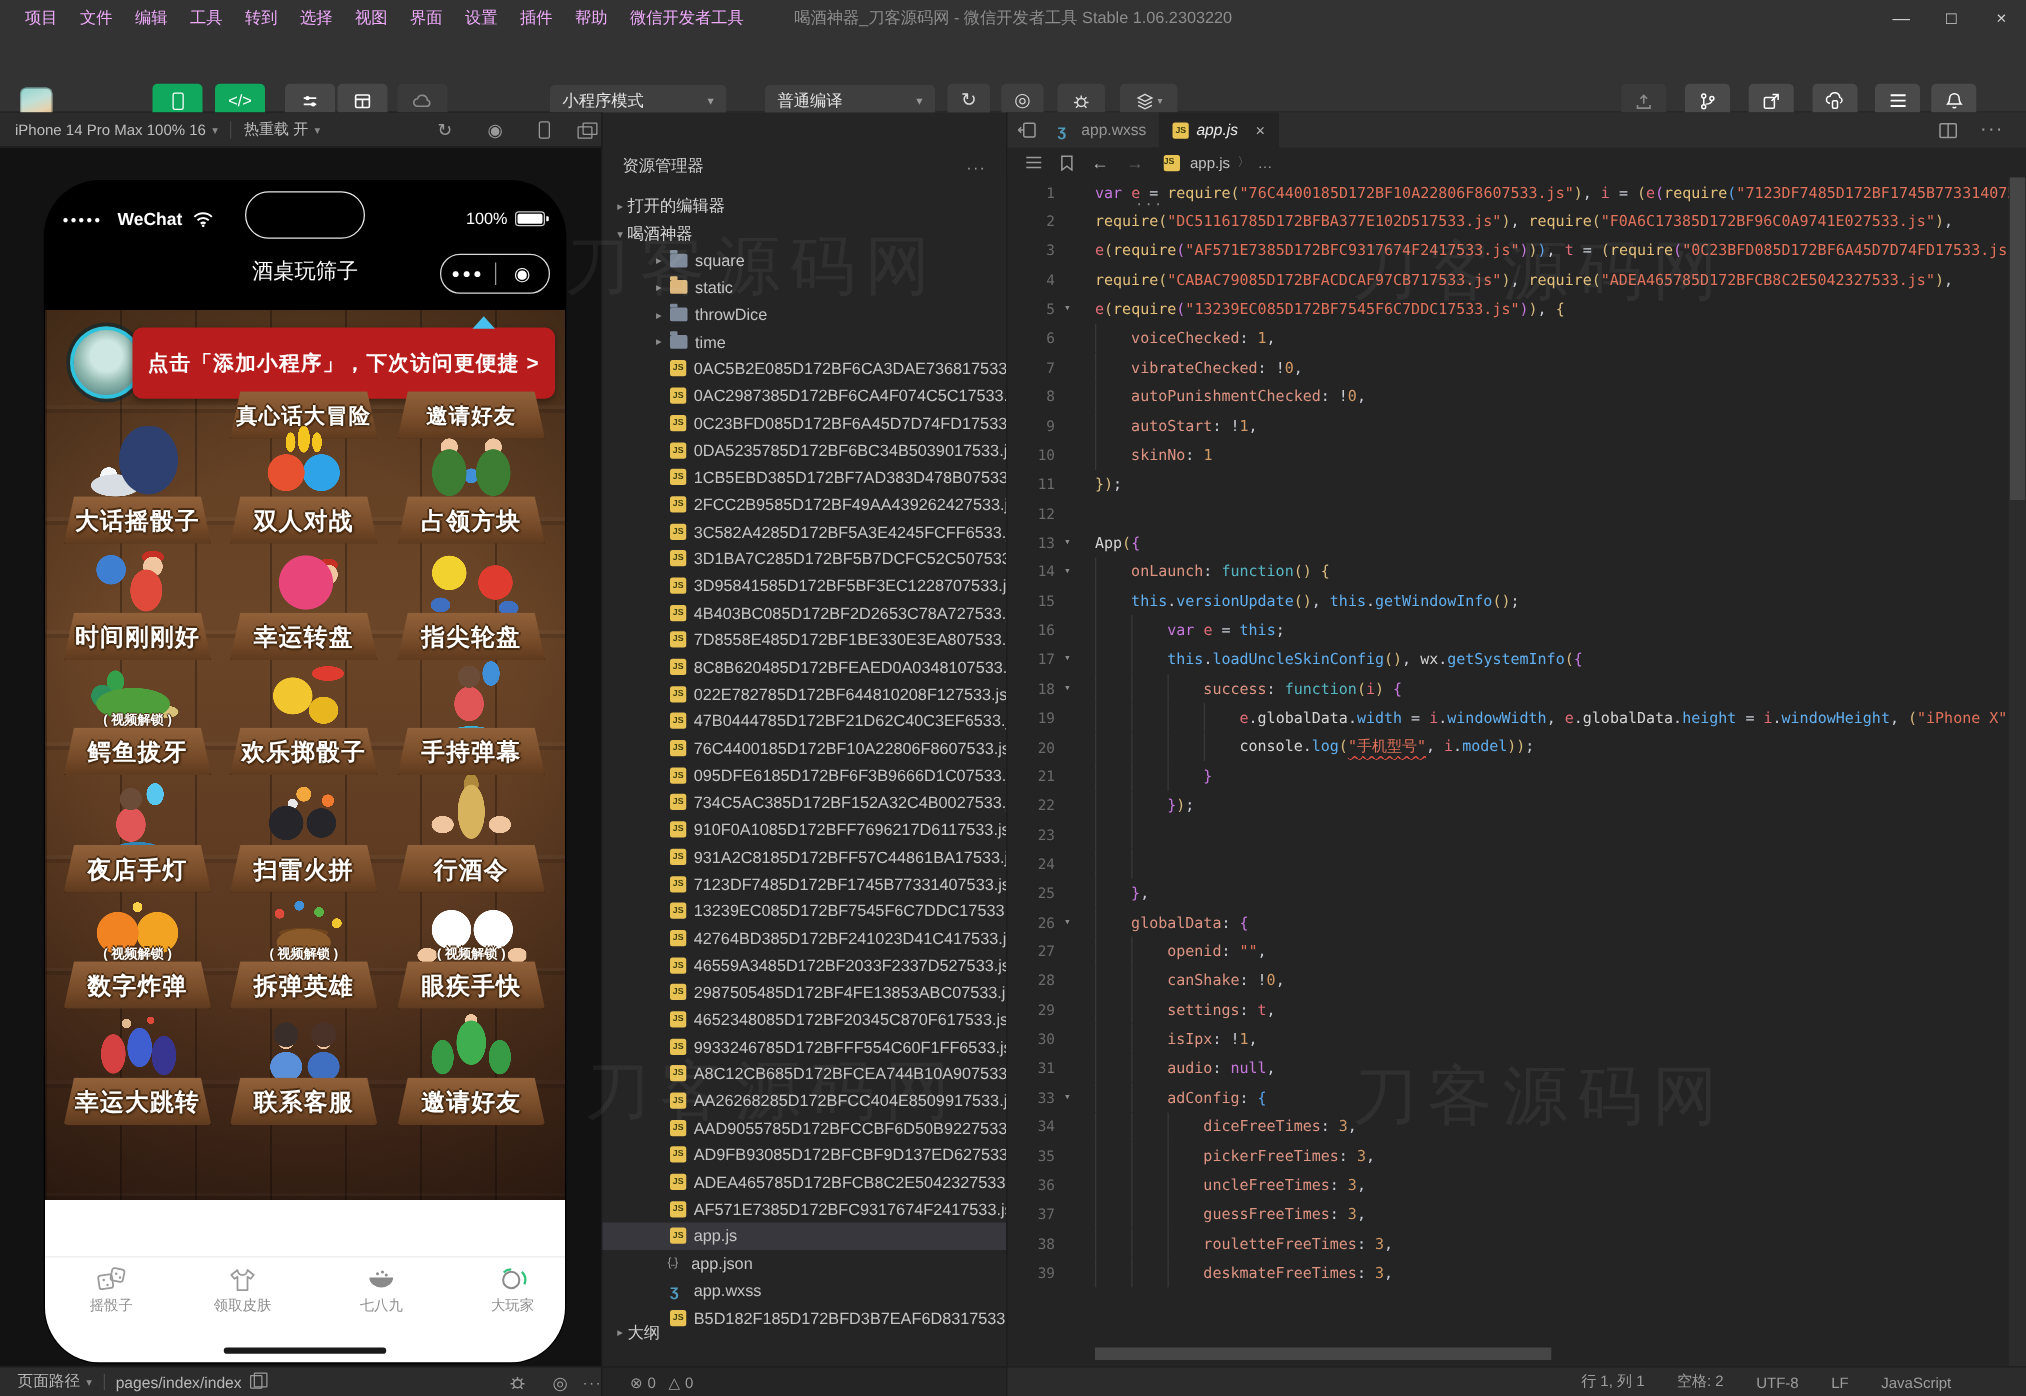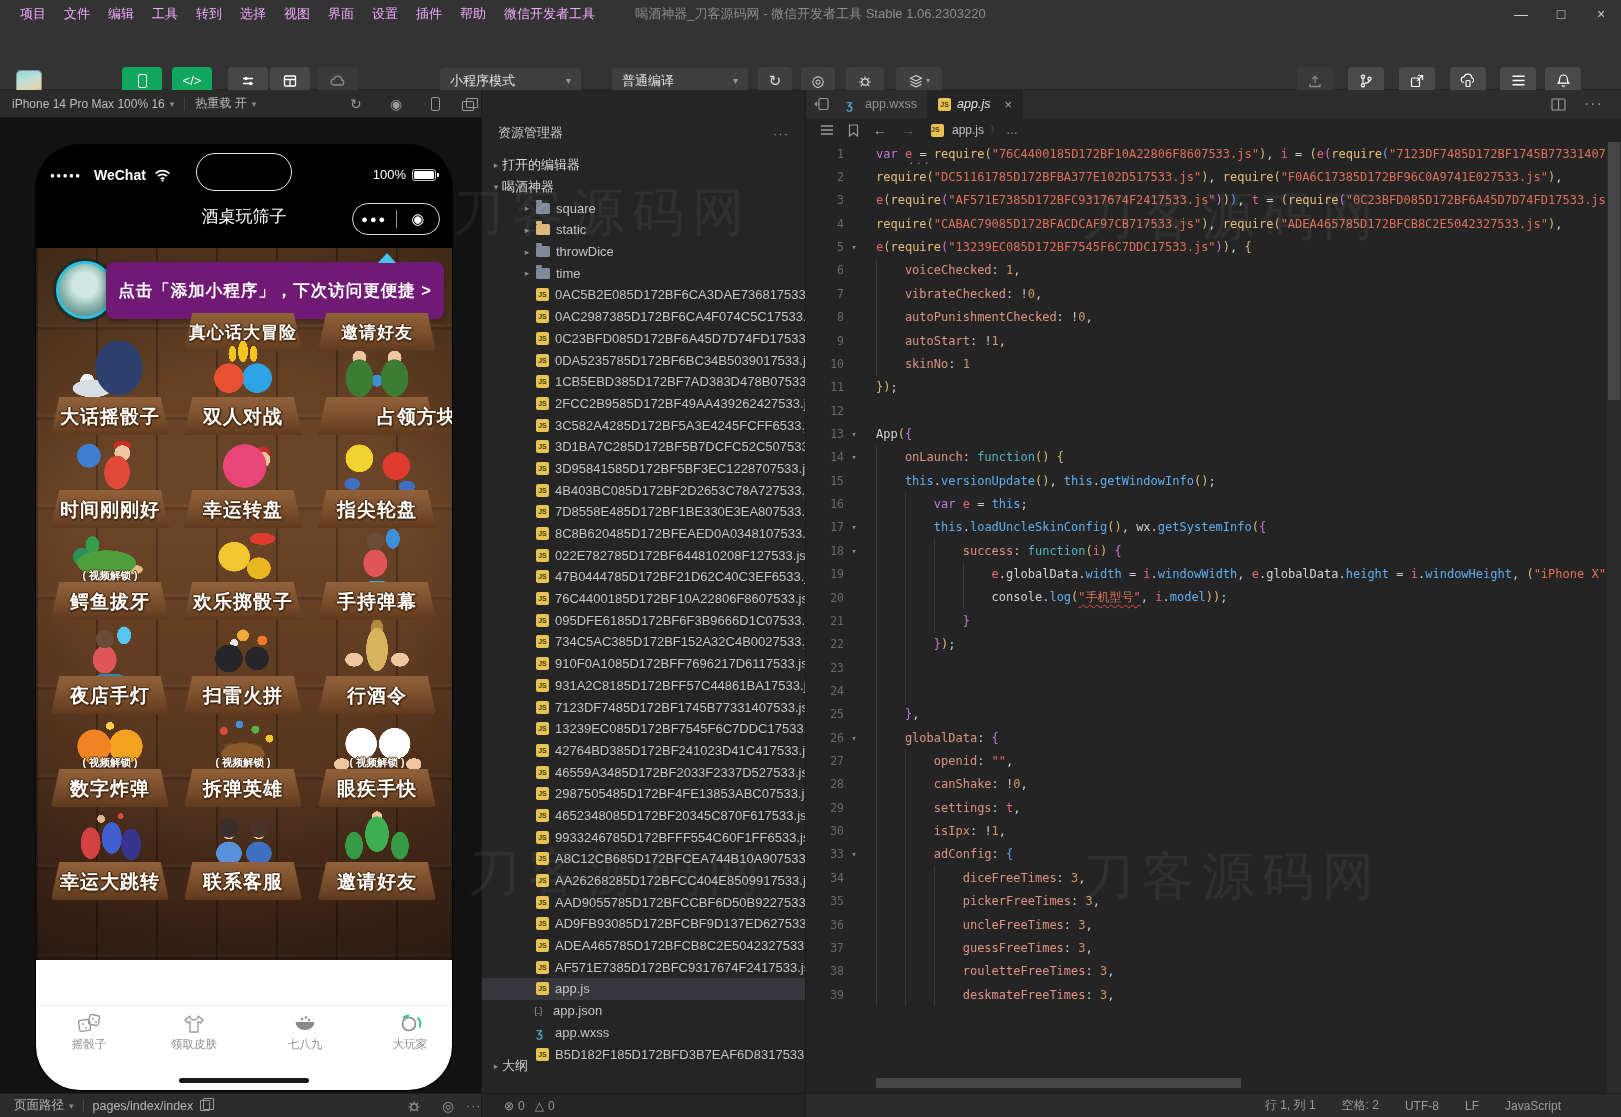--- a/index.html
+++ b/index.html
@@ -45,21 +45,21 @@
   #p-title{position:absolute;left:0;top:60px;width:100%;text-align:center;color:#fff;font-size:17px}
   #p-capsule{position:absolute;right:12px;top:58px;width:88px;height:32px;border:1px solid rgba(255,255,255,.85);border-radius:17px;display:flex;align-items:center;color:#fff}
   #p-capsule .dots{flex:1;text-align:center;font-size:11px;letter-spacing:2px}
   #p-capsule .cdiv{width:1px;height:18px;background:rgba(255,255,255,.6)}
   #p-capsule .targ{flex:1;text-align:center;font-size:15px}
   #p-wood{position:absolute;left:0;top:103px;width:100%;height:712px;background:
     radial-gradient(ellipse 420px 500px at 50% 45%,rgba(0,0,0,0) 40%,rgba(0,0,0,.45) 100%),
     repeating-linear-gradient(90deg,rgba(0,0,0,.28) 0 2px,rgba(0,0,0,0) 2px 60px),
     repeating-linear-gradient(0deg,rgba(0,0,0,.12) 0 3px,rgba(255,255,255,.03) 3px 6px,rgba(0,0,0,0) 6px 90px),
     linear-gradient(180deg,#5d3c22 0%,#6b4527 35%,#5a3820 70%,#46291a 100%)}
-  #p-banner{position:absolute;left:70px;right:8px;top:117px;height:57px;background:#701a75;border-radius:8px;display:flex;align-items:center;justify-content:center;color:#fff;font-size:16.5px;font-weight:bold;letter-spacing:1px;box-shadow:0 2px 6px rgba(0,0,0,.35)}
+  #p-banner{position:absolute;left:70px;right:8px;top:117px;height:57px;background:#b91c1c;border-radius:8px;display:flex;align-items:center;justify-content:center;color:#fff;font-size:16.5px;font-weight:bold;letter-spacing:1px;box-shadow:0 2px 6px rgba(0,0,0,.35)}
   #p-banner .arrow{position:absolute;right:48px;top:-9px;width:0;height:0;border-left:9px solid transparent;border-right:9px solid transparent;border-bottom:10px solid #47c0ef}
   #p-avatar{position:absolute;left:20px;top:116px;width:58px;height:58px;border-radius:50%;border:3px solid #2fc3dd;background:radial-gradient(circle at 50% 40%,#cfe7e2 0 30%,#8fb8ae 55%,#3c6e74 100%);box-shadow:0 0 0 3px rgba(10,40,50,.6)}
   .shelf{position:absolute;width:118px;height:38px;background:linear-gradient(180deg,#91613a 0%,#7a4e2b 55%,#5f3a1e 100%);clip-path:polygon(7% 0,93% 0,100% 100%,0 100%);border-radius:3px;box-shadow:0 4px 5px rgba(0,0,0,.45)}
   .glabel{position:absolute;width:160px;text-align:center;transform:translateX(-50%);color:#fff;font-size:19px;font-weight:bold;letter-spacing:1px;text-shadow:-1.5px 0 #4a2c12,1.5px 0 #4a2c12,0 -1.5px #4a2c12,0 1.5px #4a2c12,1px 1px 2px #2c1708;white-space:nowrap}
   .glock{position:absolute;width:120px;text-align:center;transform:translateX(-50%);color:#fff;font-size:10.5px;font-weight:bold;text-shadow:-1px 0 #4a2c12,1px 0 #4a2c12,0 -1px #4a2c12,0 1px #4a2c12;white-space:nowrap}
   .gi{position:absolute;width:88px;height:64px;transform:translateX(-50%);background-repeat:no-repeat}
   .gi1{background-image:radial-gradient(ellipse 24px 28px at 60% 42%,#2e4070 97%,transparent),radial-gradient(ellipse 20px 9px at 30% 74%,#d8dde3 97%,transparent),radial-gradient(circle 7px at 24% 62%,#f4f6f8 97%,transparent)}
   .gi2{background-image:radial-gradient(circle 15px at 34% 58%,#e8512f 97%,transparent),radial-gradient(circle 15px at 66% 58%,#2fa3e8 97%,transparent),radial-gradient(ellipse 5px 11px at 50% 16%,#f4c51f 97%,transparent),radial-gradient(ellipse 4px 8px at 38% 20%,#f4c51f 97%,transparent),radial-gradient(ellipse 4px 8px at 62% 20%,#f4c51f 97%,transparent)}
   .gi3{background-image:radial-gradient(ellipse 14px 19px at 30% 58%,#3c7c33 97%,transparent),radial-gradient(ellipse 14px 19px at 70% 58%,#3c7c33 97%,transparent),radial-gradient(circle 7px at 30% 26%,#f0c6a0 97%,transparent),radial-gradient(circle 7px at 70% 26%,#f0c6a0 97%,transparent),radial-gradient(circle 6px at 50% 62%,#3f8fd9 97%,transparent)}
   .gi4{background-image:radial-gradient(circle 12px at 26% 34%,#3f7fd1 97%,transparent),radial-gradient(ellipse 13px 17px at 58% 60%,#e04a3a 97%,transparent),radial-gradient(circle 8px at 64% 30%,#f0c6a0 97%,transparent),radial-gradient(ellipse 9px 5px at 64% 18%,#c52f24 97%,transparent)}
@@ -322,21 +322,21 @@
           <div class="shelf" style="left: 282px; top: 168px;"></div>
           <div class="glabel" style="left: 341px; top: 176px; font-size: 17px;">邀请好友</div>
           <div class="gi gi1" style="left: 74px; top: 196px;"></div>
           <div class="shelf" style="left: 15px; top: 252px;"></div>
           <div class="glabel" style="left: 74px; top: 259px;">大话摇骰子</div>
           <div class="gi gi2" style="left: 207px; top: 196px;"></div>
           <div class="shelf" style="left: 148px; top: 252px;"></div>
           <div class="glabel" style="left: 207px; top: 259px;">双人对战</div>
           <div class="gi gi3" style="left: 341px; top: 196px;"></div>
           <div class="shelf" style="left: 282px; top: 252px;"></div>
-          <div class="glabel" style="left: 341px; top: 259px; text-align: right;">占领方块</div>
+          <div class="glabel" style="left: 341px; top: 259px;">占领方块</div>
           <div class="gi gi4" style="left: 74px; top: 289px;"></div>
           <div class="shelf" style="left: 15px; top: 345px;"></div>
           <div class="glabel" style="left: 74px; top: 352px;">时间刚刚好</div>
           <div class="gi gi5" style="left: 207px; top: 289px;"></div>
           <div class="shelf" style="left: 148px; top: 345px;"></div>
           <div class="glabel" style="left: 207px; top: 352px;">幸运转盘</div>
           <div class="gi gi6" style="left: 341px; top: 289px;"></div>
           <div class="shelf" style="left: 282px; top: 345px;"></div>
           <div class="glabel" style="left: 341px; top: 352px;">指尖轮盘</div>
           <div class="gi gi7" style="left: 74px; top: 381px;"></div>
@@ -741,20 +741,21 @@
         <div class="cline"><span class="lnum">21</span><span class="lfold"></span><span class="lcontent"><span class="guide" style="left: 12px;"></span><span class="guide" style="left: 40.9px;"></span><span class="guide" style="left: 69.8px;"></span><span style="padding-left: 86.7px; position: relative;"><span class="c-m2">}</span></span></span></div>
         <div class="cline"><span class="lnum">22</span><span class="lfold"></span><span class="lcontent"><span class="guide" style="left: 12px;"></span><span class="guide" style="left: 40.9px;"></span><span style="padding-left: 57.8px; position: relative;"><span class="c-m2">}</span><span class="c-g">)</span><span class="c-p">;</span></span></span></div>
         <div class="cline"><span class="lnum">23</span><span class="lfold"></span><span class="lcontent"><span class="guide" style="left: 12px;"></span><span class="guide" style="left: 40.9px;"></span><span style="padding-left: 0px; position: relative;"></span></span></div>
         <div class="cline"><span class="lnum">24</span><span class="lfold"></span><span class="lcontent"><span class="guide" style="left: 12px;"></span><span class="guide" style="left: 40.9px;"></span><span style="padding-left: 0px; position: relative;"></span></span></div>
         <div class="cline"><span class="lnum">25</span><span class="lfold"></span><span class="lcontent"><span class="guide" style="left: 12px;"></span><span style="padding-left: 28.9px; position: relative;"><span class="c-m2">}</span><span class="c-p">,</span></span></span></div>
         <div class="cline"><span class="lnum">26</span><span class="lfold">▾</span><span class="lcontent"><span class="guide" style="left: 12px;"></span><span style="padding-left: 28.9px; position: relative;"><span class="c-key">globalData</span><span class="c-p">: </span><span class="c-m2">{</span></span></span></div>
         <div class="cline"><span class="lnum">27</span><span class="lfold"></span><span class="lcontent"><span class="guide" style="left: 12px;"></span><span class="guide" style="left: 40.9px;"></span><span style="padding-left: 57.8px; position: relative;"><span class="c-key">openid</span><span class="c-p">: </span><span class="c-s">""</span><span class="c-p">,</span></span></span></div>
         <div class="cline"><span class="lnum">28</span><span class="lfold"></span><span class="lcontent"><span class="guide" style="left: 12px;"></span><span class="guide" style="left: 40.9px;"></span><span style="padding-left: 57.8px; position: relative;"><span class="c-key">canShake</span><span class="c-p">: </span><span class="c-p">!</span><span class="c-n">0</span><span class="c-p">,</span></span></span></div>
         <div class="cline"><span class="lnum">29</span><span class="lfold"></span><span class="lcontent"><span class="guide" style="left: 12px;"></span><span class="guide" style="left: 40.9px;"></span><span style="padding-left: 57.8px; position: relative;"><span class="c-key">settings</span><span class="c-p">: </span><span class="c-v">t</span><span class="c-p">,</span></span></span></div>
         <div class="cline"><span class="lnum">30</span><span class="lfold"></span><span class="lcontent"><span class="guide" style="left: 12px;"></span><span class="guide" style="left: 40.9px;"></span><span style="padding-left: 57.8px; position: relative;"><span class="c-key">isIpx</span><span class="c-p">: </span><span class="c-p">!</span><span class="c-n">1</span><span class="c-p">,</span></span></span></div>
+        <div class="cline"><span class="lnum">31</span><span class="lfold"></span><span class="lcontent"><span class="guide" style="left: 12px;"></span><span class="guide" style="left: 40.9px;"></span><span style="padding-left: 57.8px; position: relative;"><span class="c-key">audio</span><span class="c-p">: </span><span class="c-k">null</span><span class="c-p">,</span></span></span></div>
         <div class="cline"><span class="lnum">33</span><span class="lfold">▾</span><span class="lcontent"><span class="guide" style="left: 12px;"></span><span class="guide" style="left: 40.9px;"></span><span style="padding-left: 57.8px; position: relative;"><span class="c-key">adConfig</span><span class="c-p">: </span><span class="c-b">{</span></span></span></div>
         <div class="cline"><span class="lnum">34</span><span class="lfold"></span><span class="lcontent"><span class="guide" style="left: 12px;"></span><span class="guide" style="left: 40.9px;"></span><span class="guide" style="left: 69.8px;"></span><span style="padding-left: 86.7px; position: relative;"><span class="c-key">diceFreeTimes</span><span class="c-p">: </span><span class="c-n">3</span><span class="c-p">,</span></span></span></div>
         <div class="cline"><span class="lnum">35</span><span class="lfold"></span><span class="lcontent"><span class="guide" style="left: 12px;"></span><span class="guide" style="left: 40.9px;"></span><span class="guide" style="left: 69.8px;"></span><span style="padding-left: 86.7px; position: relative;"><span class="c-key">pickerFreeTimes</span><span class="c-p">: </span><span class="c-n">3</span><span class="c-p">,</span></span></span></div>
         <div class="cline"><span class="lnum">36</span><span class="lfold"></span><span class="lcontent"><span class="guide" style="left: 12px;"></span><span class="guide" style="left: 40.9px;"></span><span class="guide" style="left: 69.8px;"></span><span style="padding-left: 86.7px; position: relative;"><span class="c-key">uncleFreeTimes</span><span class="c-p">: </span><span class="c-n">3</span><span class="c-p">,</span></span></span></div>
         <div class="cline"><span class="lnum">37</span><span class="lfold"></span><span class="lcontent"><span class="guide" style="left: 12px;"></span><span class="guide" style="left: 40.9px;"></span><span class="guide" style="left: 69.8px;"></span><span style="padding-left: 86.7px; position: relative;"><span class="c-key">guessFreeTimes</span><span class="c-p">: </span><span class="c-n">3</span><span class="c-p">,</span></span></span></div>
         <div class="cline"><span class="lnum">38</span><span class="lfold"></span><span class="lcontent"><span class="guide" style="left: 12px;"></span><span class="guide" style="left: 40.9px;"></span><span class="guide" style="left: 69.8px;"></span><span style="padding-left: 86.7px; position: relative;"><span class="c-key">rouletteFreeTimes</span><span class="c-p">: </span><span class="c-n">3</span><span class="c-p">,</span></span></span></div>
         <div class="cline"><span class="lnum">39</span><span class="lfold"></span><span class="lcontent"><span class="guide" style="left: 12px;"></span><span class="guide" style="left: 40.9px;"></span><span class="guide" style="left: 69.8px;"></span><span style="padding-left: 86.7px; position: relative;"><span class="c-key">deskmateFreeTimes</span><span class="c-p">: </span><span class="c-n">3</span><span class="c-p">,</span></span></span></div>
       </div>
     <div id="vscroll">
         <div id="vthumb"></div>

